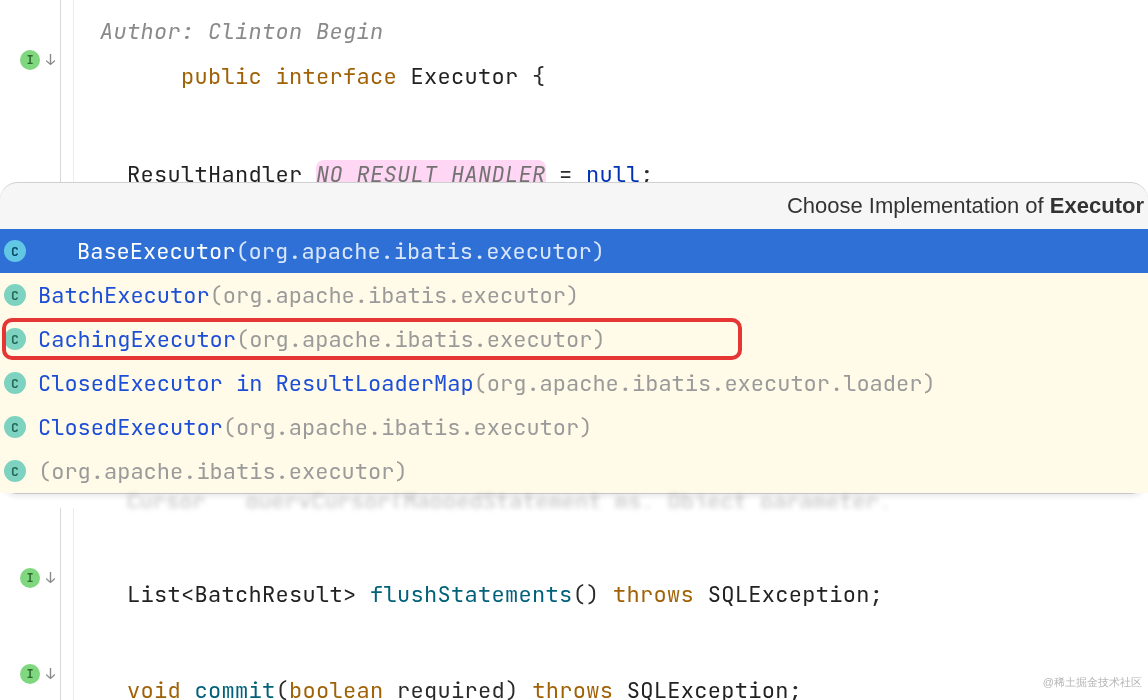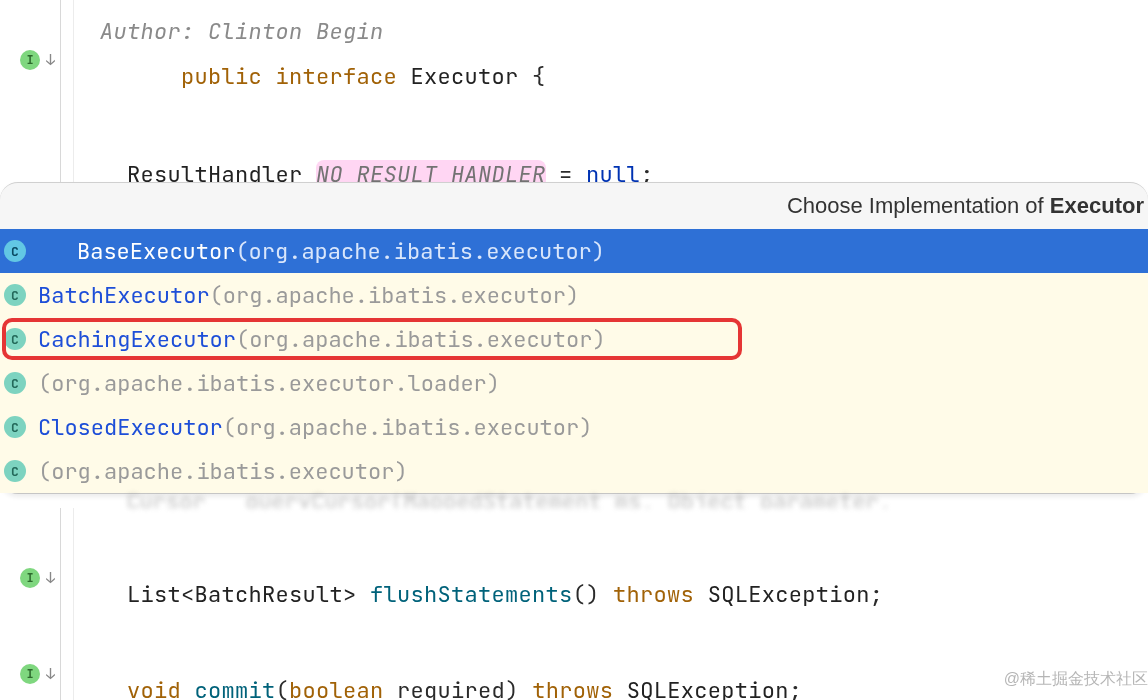--- a/index.html
+++ b/index.html
@@ -142,23 +142,23 @@
     font-size: 22px;
     height: 28px;
     display: flex;
     align-items: center;
     white-space: pre;
     overflow: hidden;
   }
 
   .watermark {
     position: absolute;
-    right: 0;
+    right: 6px;
     bottom: 10px;
-    font-size: 16px;
+    font-size: 11px;
     color: rgba(120,120,120,0.55);
     font-family: -apple-system, "Helvetica Neue", Arial, sans-serif;
   }
 </style>
 </head>
 <body>
 
 <div class="editor">
 
   <div class="code-line" style="min-height:30px;">
@@ -196,21 +196,21 @@
         <span class="class-icon">C</span><span class="impl-name">BaseExecutor</span> <span class="pkg">(org.apache.ibatis.executor)</span>
       </div>
       <div class="impl-row">
         <span class="class-icon">C</span><span class="impl-name">BatchExecutor</span> <span class="pkg">(org.apache.ibatis.executor)</span>
       </div>
       <div class="impl-row">
         <span class="class-icon">C</span><span class="impl-name">CachingExecutor</span> <span class="pkg">(org.apache.ibatis.executor)</span>
         <div class="red-annotation"></div>
       </div>
       <div class="impl-row">
-        <span class="class-icon">C</span> <span class="pkg">(org.apache.ibatis.executor.loader)</span>
+        <span class="class-icon">C</span><span class="impl-name">ClosedExecutor in ResultLoaderMap</span> <span class="pkg">(org.apache.ibatis.executor.loader)</span>
       </div>
       <div class="impl-row">
         <span class="class-icon">C</span><span class="impl-name">ClosedExecutor</span> <span class="pkg">(org.apache.ibatis.executor)</span>
       </div>
       <div class="impl-row">
         <span class="class-icon">C</span> <span class="pkg">(org.apache.ibatis.executor)</span>
       </div>
     </div>
   </div>
 

